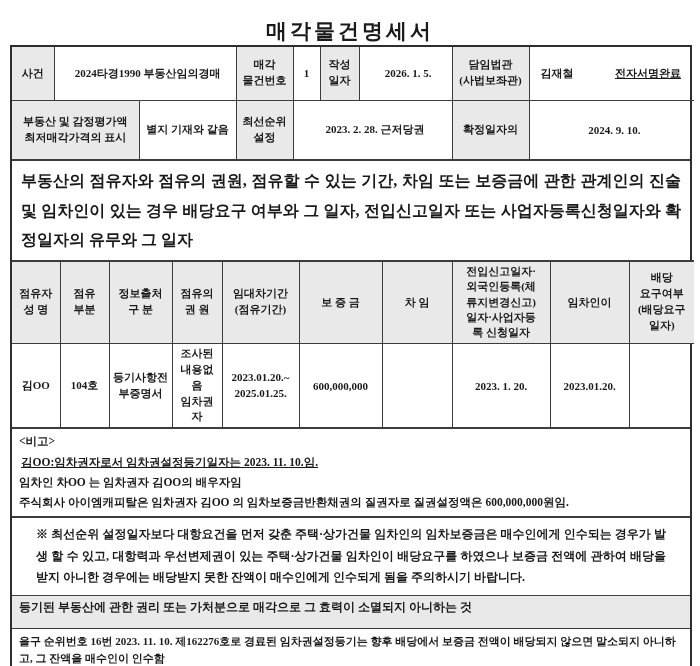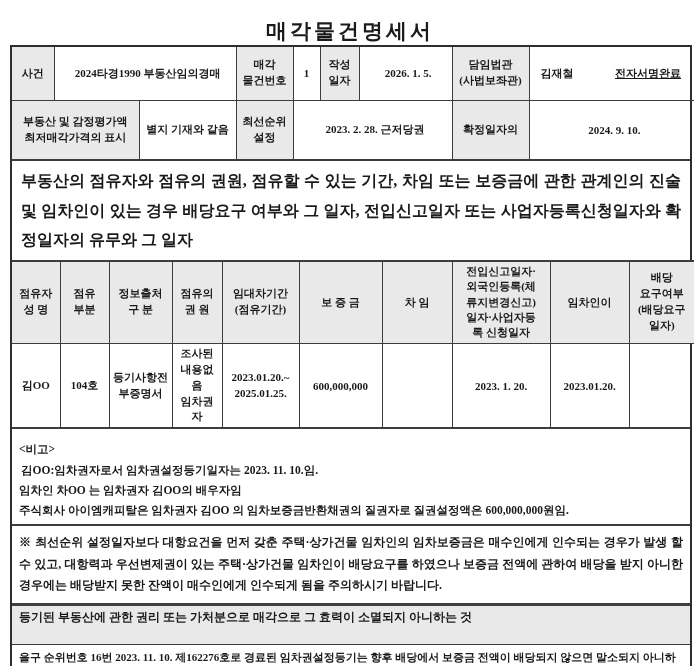--- a/index.html
+++ b/index.html
@@ -45,40 +45,40 @@
   .thick { border-top: 2px solid #3c3c3c; }
   .notice {
     padding: 5px 9px;
     font-size: 16px;
     line-height: 1.85;
     text-align: justify;
     min-height: 49px;
     font-family: Liberation Serif, serif;
   }
   .remarks {
-    padding: 10px 7px 4px 7px;
+    padding: 2px 7px 4px 7px;
     font-size: 11.5px;
     line-height: 1.75;
     min-height: 88px;
   }
-  .remarks .rline { padding-left: 2px; }
+  .remarks .rline { padding-left: 2px; text-decoration: underline; }
   .warning {
-    padding: 6px 7px;
+    padding: 6px 24px;
     font-size: 12px;
     line-height: 1.8;
     text-align: justify;
     min-height: 66px;
   }
   .sec-head {
     background: #e9e9e9;
-    border-top: 3px solid #404040;
+    border-top: 1px solid #404040;
     border-bottom: 1px solid #3c3c3c;
     font-size: 12px;
     font-weight: bold;
-    padding: 3px 7px 18px 7px;
+    padding: 3px 7px 12px 7px;
   }
   .sec-body {
     font-size: 11px;
     line-height: 1.6;
     padding: 4px 7px 6px 7px;
   }
   .judge-cell { display: flex; justify-content: space-between; align-items: center; padding: 0 10px 0 8px; font-family: Liberation Mono, monospace; }
   .u { text-decoration: underline; }
   .num-cell { text-align: center !important; }
   .h-tall { line-height: 1.4; }

